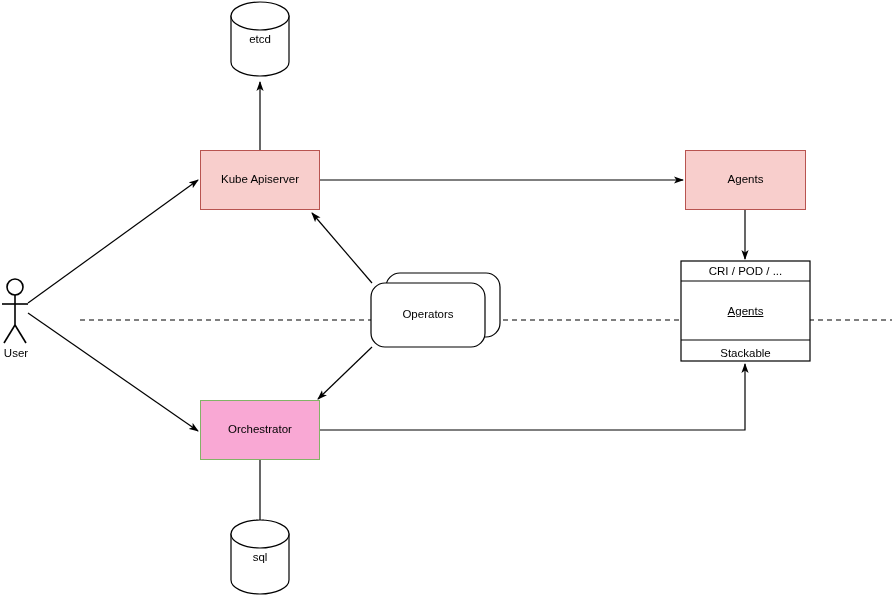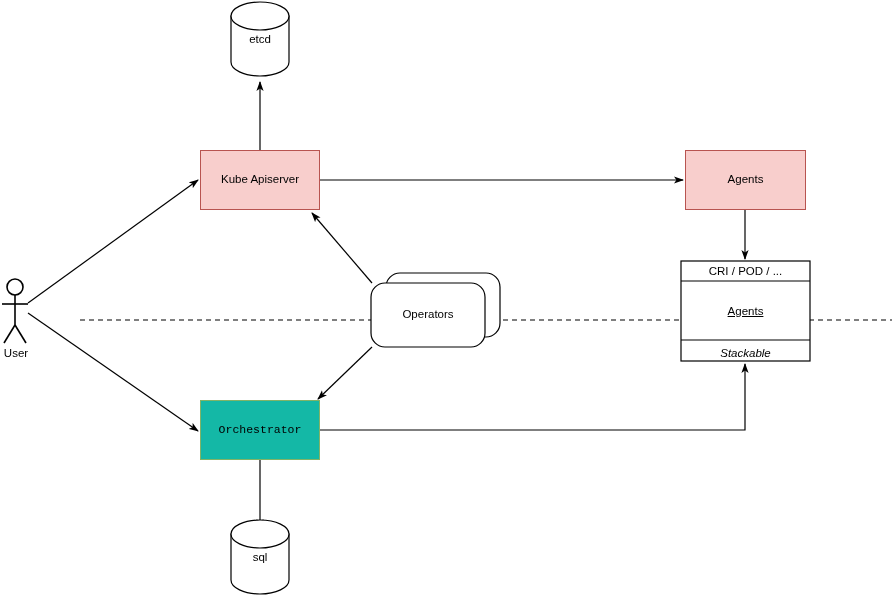--- a/index.html
+++ b/index.html
@@ -37,22 +37,21 @@
     color: #000000;
     text-align: center;
     line-height: 1.2;
   }
   .box {
     border: 1px solid #b85450;
     background: #f8cecc;
   }
   .box-green {
     border: 1px solid #82b366;
-    background: #14b8a6;
-    font-family: Liberation Mono, monospace;
+    background: #f9a8d4;
   }
   .cyl-wrap, .stack-wrap, .agents-wrap, .actor-wrap {
     position: absolute;
   }
   .agents-cell {
     position: absolute;
     left: 0;
     width: 100%;
     box-sizing: border-box;
     display: flex;
@@ -152,18 +151,18 @@
     <span>User</span>
   </div>
 
   <div class="agents-wrap" style="left:681px; top:261px; width:129px; height:100px;">
     <div class="agents-cell" style="top:0px; height:20px;">
       <span>CRI / POD / ...</span>
     </div>
     <div class="agents-cell" style="top:20px; height:59px;text-decoration:underline;">
       <span>Agents</span>
     </div>
-    <div class="agents-cell" style="top:79px; height:26px;font-style:italic;">
+    <div class="agents-cell" style="top:79px; height:26px;">
       <span>Stackable</span>
     </div>
   </div>
 
 </div>
 
 </body></html>

